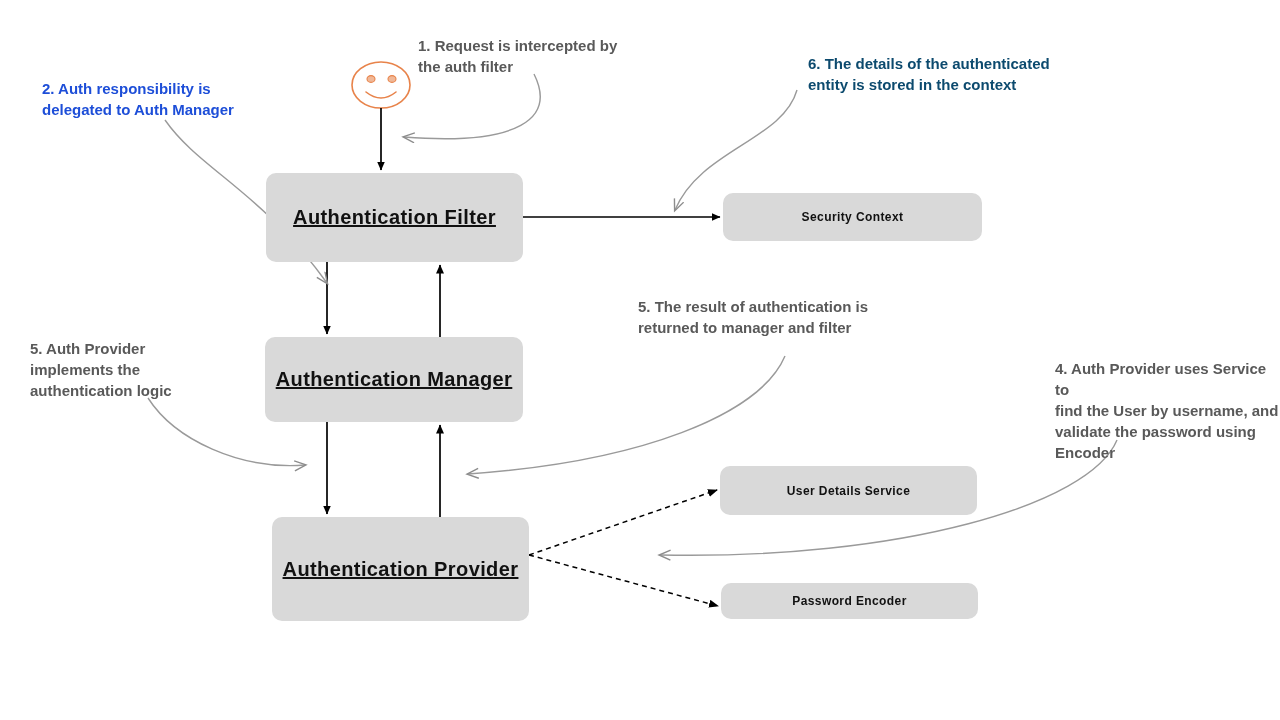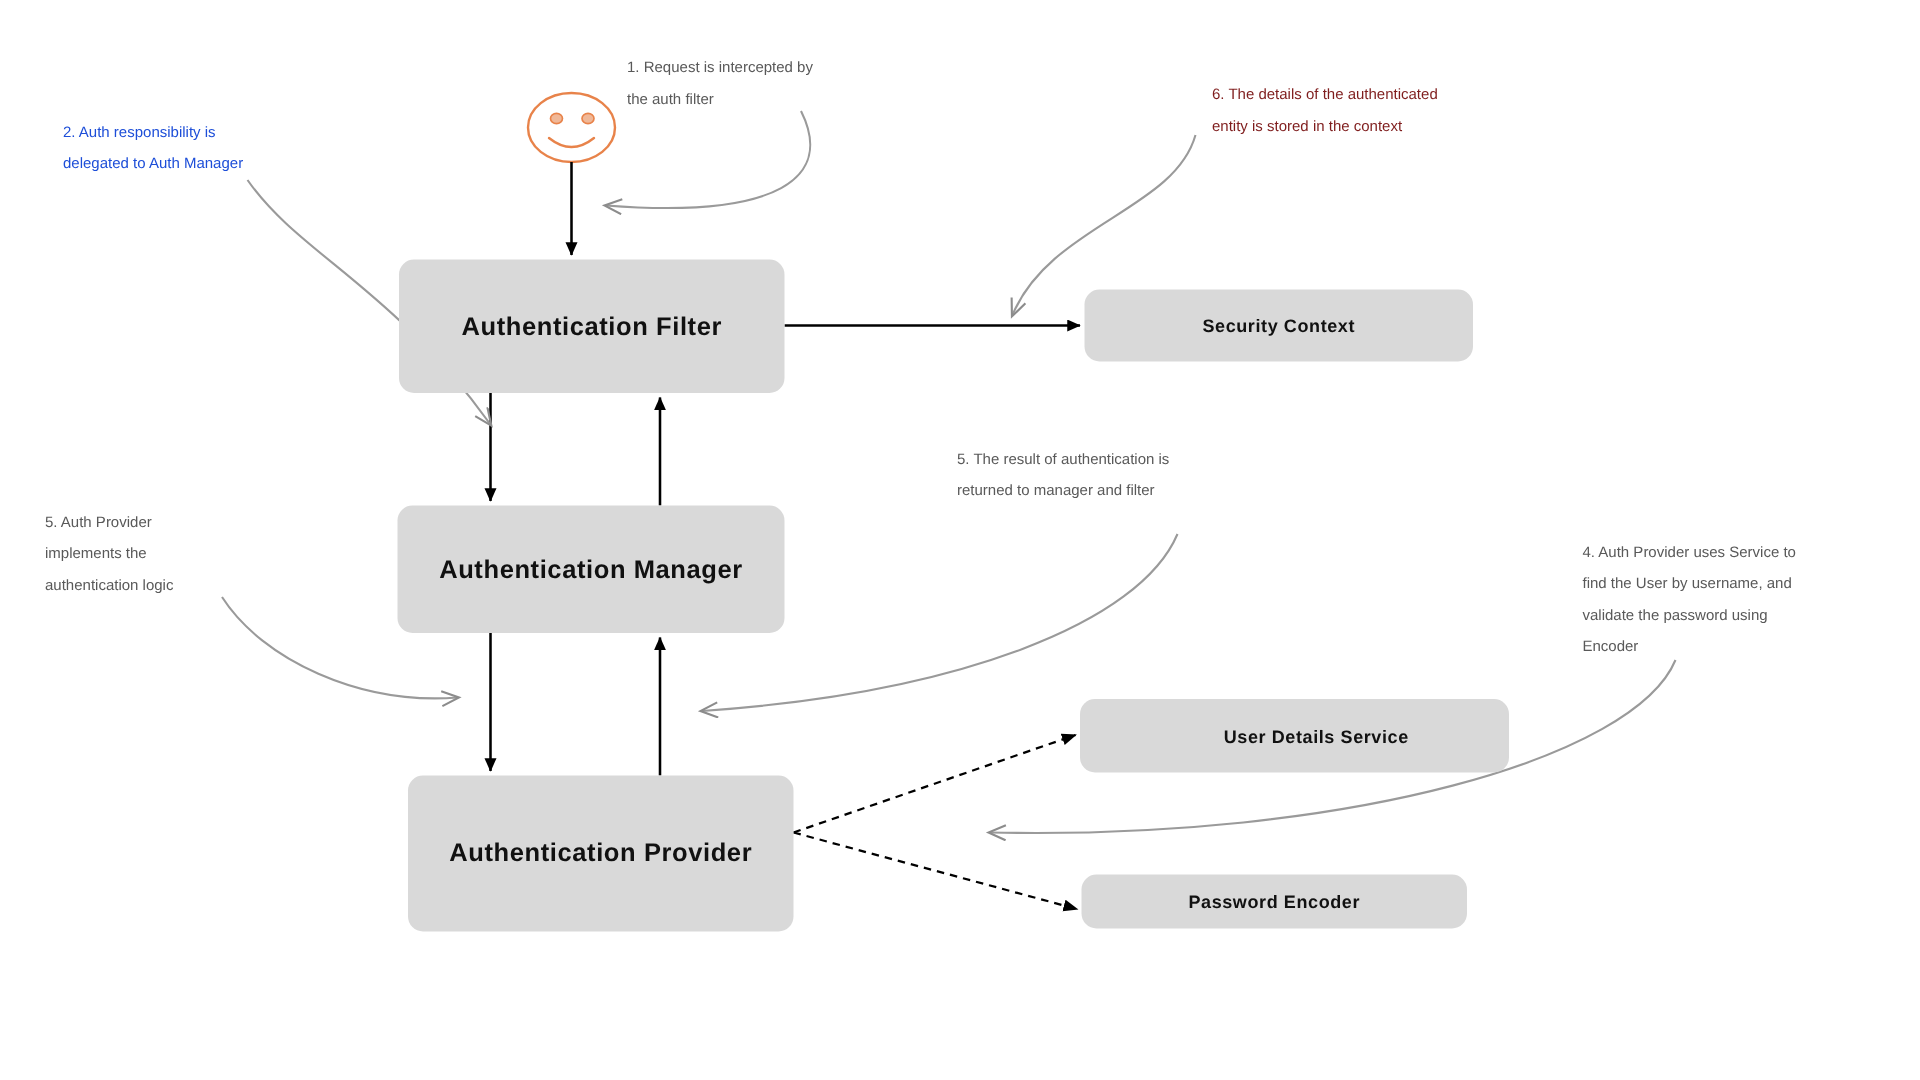--- a/index.html
+++ b/index.html
@@ -25,27 +25,27 @@
     background: #d9d9d9;
     border-radius: 10px;
     display: flex;
     align-items: center;
     justify-content: center;
     color: #111111;
     font-weight: bold;
     font-family: "Liberation Sans", sans-serif;
     letter-spacing: 0.4px;
   }
-  .node.big { font-size: 17px; }
+  .node.big { font-size: 20px; text-decoration: underline; }
   .node.small { font-size: 12px; }
   .annot {
     position: absolute;
     color: #595959;
-    font-weight: normal;
-    font-size: 10px;
+    font-weight: bold;
+    font-size: 15px;
     line-height: 21px;
     font-family: "Liberation Sans", sans-serif;
     white-space: pre-line;
   }
 </style>
 </head>
 <body>
 
 <svg id="canvas" viewBox="0 0 1280 720">
   <defs>
@@ -93,30 +93,30 @@
 
   <path d="M785,356 C760,415 640,462 468,474" fill="none" stroke="#9a9a9a" stroke-width="1.4" marker-end="url(#curveHead)"></path>
 
   <path d="M797,90 C783,140 700,150 675,210" fill="none" stroke="#9a9a9a" stroke-width="1.4" marker-end="url(#curveHead)"></path>
 </svg>
 
 <div class="node big" id="node-auth-filter" style="left: 266px; top: 173px; width: 257px; height: 89px; background: rgb(217, 217, 217); color: rgb(17, 17, 17);">Authentication  Filter</div>
 <div class="node small" id="node-security-context" style="left: 723px; top: 193px; width: 259px; height: 48px; background: rgb(217, 217, 217); color: rgb(17, 17, 17);">Security Context</div>
 <div class="node big" id="node-auth-manager" style="left: 265px; top: 337px; width: 258px; height: 85px; background: rgb(217, 217, 217); color: rgb(17, 17, 17); text-align: right;">Authentication  Manager</div>
 <div class="node big" id="node-auth-provider" style="left: 272px; top: 517px; width: 257px; height: 104px; background: rgb(217, 217, 217); color: rgb(17, 17, 17);">Authentication  Provider</div>
-<div class="node small" id="node-user-details-service" style="left: 720px; top: 466px; width: 257px; height: 49px; background: rgb(217, 217, 217); color: rgb(17, 17, 17); padding-left: 29px;">User Details Service</div>
+<div class="node small" id="node-user-details-service" style="left: 720px; top: 466px; width: 257px; height: 49px; background: rgb(217, 217, 217); color: rgb(17, 17, 17);">User Details Service</div>
 <div class="node small" id="node-password-encoder" style="left: 721px; top: 583px; width: 257px; height: 36px; background: rgb(217, 217, 217); color: rgb(17, 17, 17);">Password  Encoder</div>
 
 <div class="annot" id="annot-step-1" style="left: 418px; top: 35px; color: rgb(89, 89, 89);">1. Request is intercepted by
 the auth filter</div>
 <div class="annot" id="annot-step-2" style="left: 42px; top: 78px; color: #1d4ed8;">2. Auth responsibility is
 delegated to Auth Manager</div>
 <div class="annot" id="annot-step-3" style="left: 30px; top: 338px; color: rgb(89, 89, 89);">5. Auth Provider
 implements the
 authentication logic</div>
 <div class="annot" id="annot-step-4" style="left: 1025px; top: 358px; color: rgb(89, 89, 89); margin-left: 30px;">4. Auth Provider uses Service to
 find the User by username, and
 validate the password using
 Encoder</div>
 <div class="annot" id="annot-step-5" style="left: 638px; top: 296px; color: rgb(89, 89, 89);">5. The result of authentication is
 returned to manager and filter</div>
-<div class="annot" id="annot-step-6" style="left: 808px; top: 53px; color: #7f1d1d;">6. The details of the authenticated
+<div class="annot" id="annot-step-6" style="left: 808px; top: 53px; color: #0c4a6e;">6. The details of the authenticated
 entity is stored in the context</div>
 
 </body></html>

